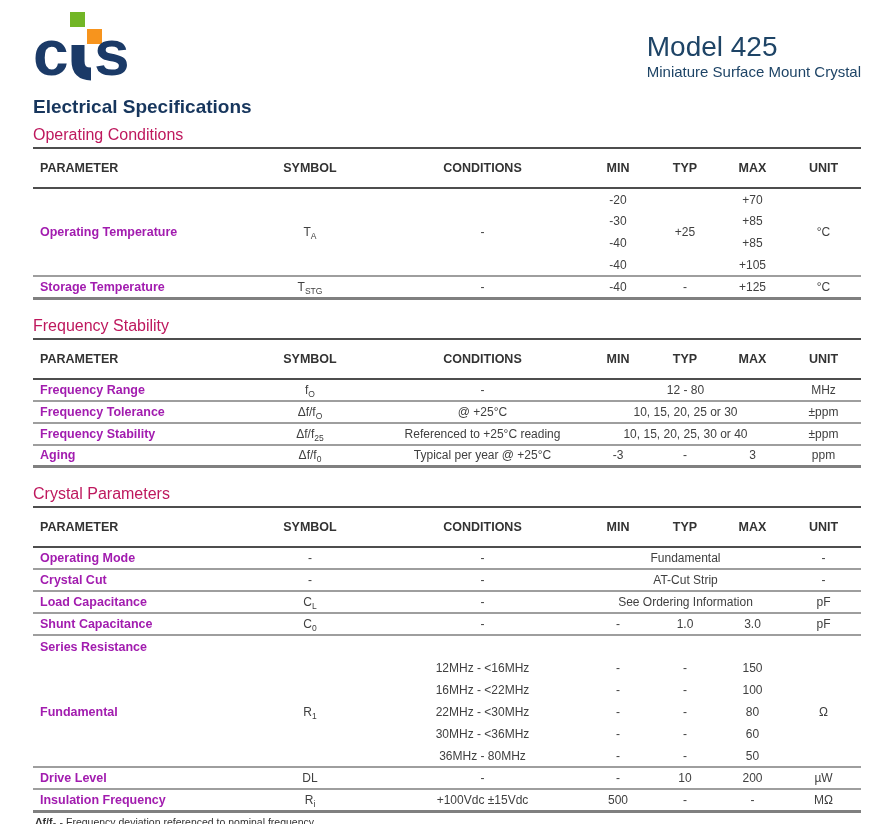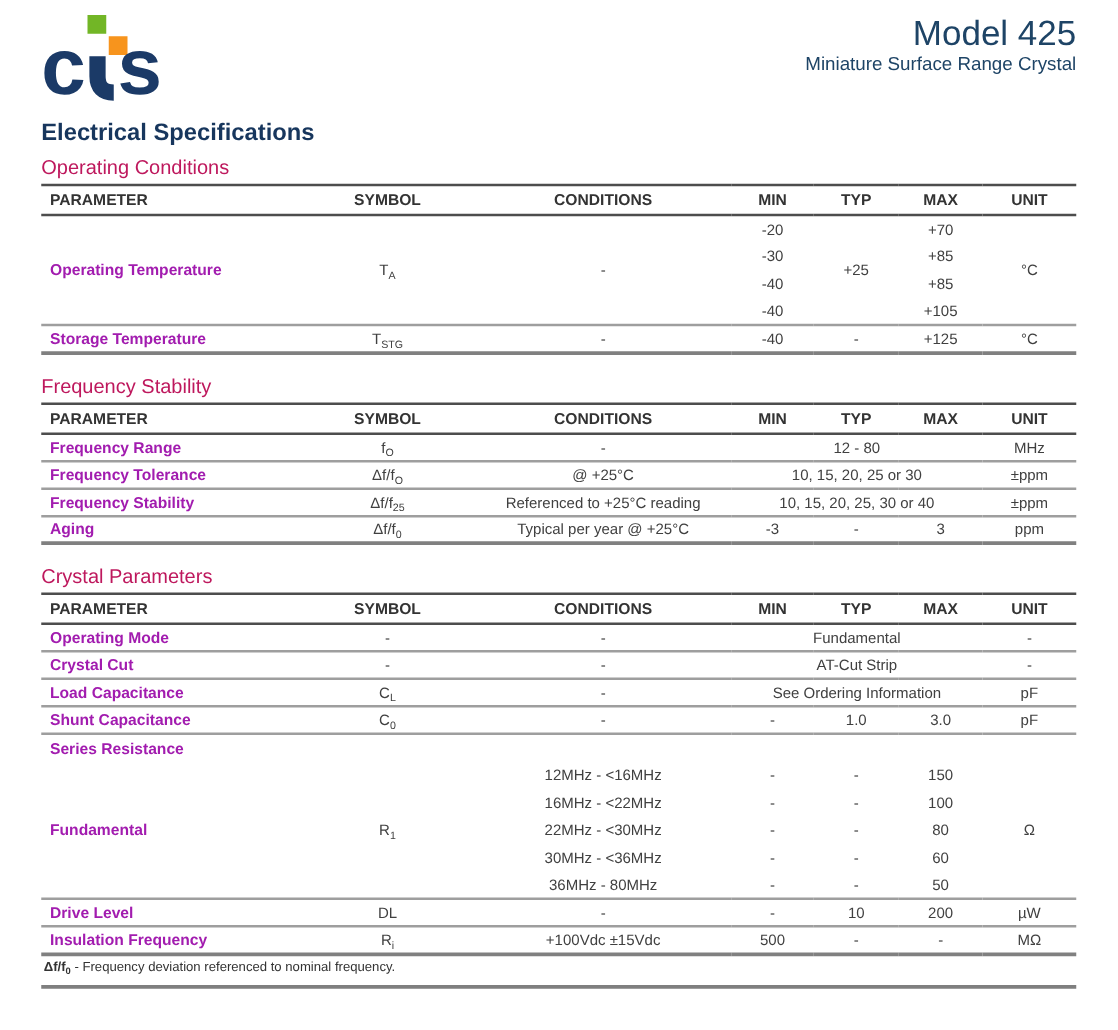--- a/index.html
+++ b/index.html
@@ -7,36 +7,36 @@
   body {
     width: 894px; height: 824px; background:#ffffff;
     font-family: "Liberation Sans", sans-serif;
     color:#262626;
   }
   .page { padding: 12px 33px 0 33px; }
 
   
   .brandbar { display:flex; justify-content:space-between; align-items:flex-start; height:72px; }
   .logo { width:100px; height:70px; }
-  .model-block { text-align:right; color:#1e4466; margin-top:0; }
+  .model-block { color:#1e4466; margin-top:20px; }
   .model-title { font-size:28px; line-height:30px; font-weight:400; }
   .model-sub   { font-size:15px; line-height:19px; }
 
   
   h1.page-title { font-size:19px; font-weight:bold; color:#17365d; margin:12px 0 0 0; }
   h2.section-title { font-size:16px; font-weight:400; color:#be185d; margin:8px 0 3px 0; }
   h2.section-title.later { margin-top:17px; }
 
   
   table.spec { width:828px; border-collapse:collapse; table-layout:fixed;
                border-top:2.5px solid #4d4d4d; border-bottom:3px solid #808080; }
   col.c-param{width:207px} col.c-sym{width:140px} col.c-cond{width:205px}
   col.c-min{width:66px} col.c-typ{width:68px} col.c-max{width:67px} col.c-unit{width:75px}
 
-  th { font-size:12.5px; font-weight:bold; color:#333; height:24px;
+  th { font-size:12.5px; font-weight:bold; color:#333; height:40px;
        border-bottom:2.5px solid #4d4d4d; text-align:center; padding:0 2px; }
   th.left { text-align:left; padding-left:7px; }
 
   td { font-size:12px; color:#404040; height:22px; text-align:center;
        padding:0 2px; vertical-align:middle; }
   td.param { font-size:12.5px; font-weight:bold; color:#a21caf; text-align:left; padding-left:7px; }
   tr.sep td { border-top:2px solid #9e9e9e; }
   .subsc { font-size:8.5px; position:relative; top:3px; letter-spacing:0; }
 
   
@@ -53,21 +53,21 @@
   <div class="brandbar">
     <svg class="logo" viewBox="0 0 100 70">
       <text x="0" y="63" font-size="64" font-weight="bold" fill="#1b3a67" font-family="Liberation Sans, sans-serif">c</text>
       <path d="M 45 33 L 45 49 Q 45 62 58 62" stroke="#1b3a67" stroke-width="13" fill="none"></path>
       <rect x="37" y="0" width="15" height="15" fill="#72b626"></rect>
       <rect x="54" y="17" width="15" height="15" fill="#f7941d"></rect>
       <text x="61" y="63" font-size="64" font-weight="bold" fill="#1b3a67" font-family="Liberation Sans, sans-serif">s</text>
     </svg>
     <div class="model-block">
       <div class="model-title">Model 425</div>
-      <div class="model-sub">Miniature Surface Range Crystal</div>
+      <div class="model-sub">Miniature Surface Mount Crystal</div>
     </div>
   </div>
 
   <h1 class="page-title">Electrical Specifications</h1>
 
   <h2 class="section-title">Operating Conditions</h2>
   <table class="spec">
     <colgroup>
         <col class="c-param">
         <col class="c-sym">

